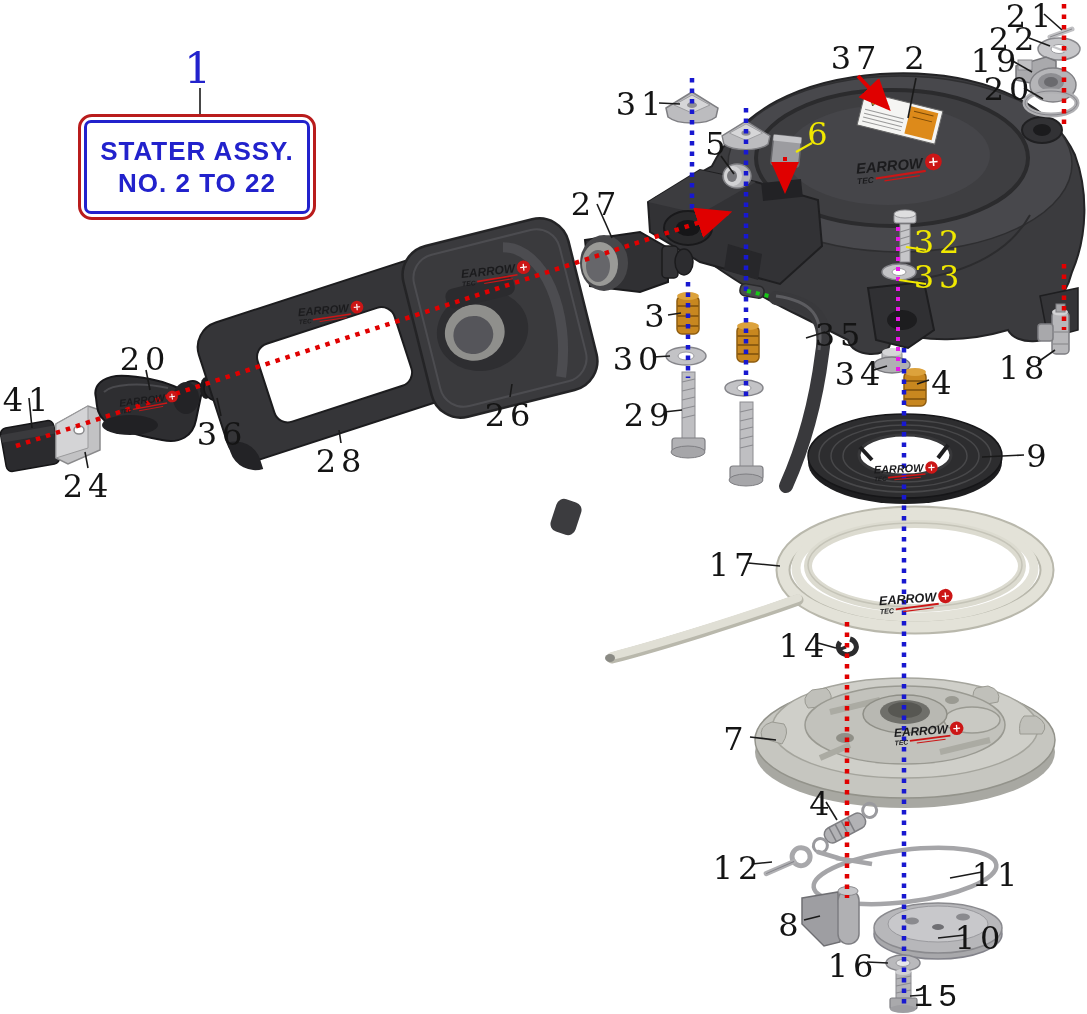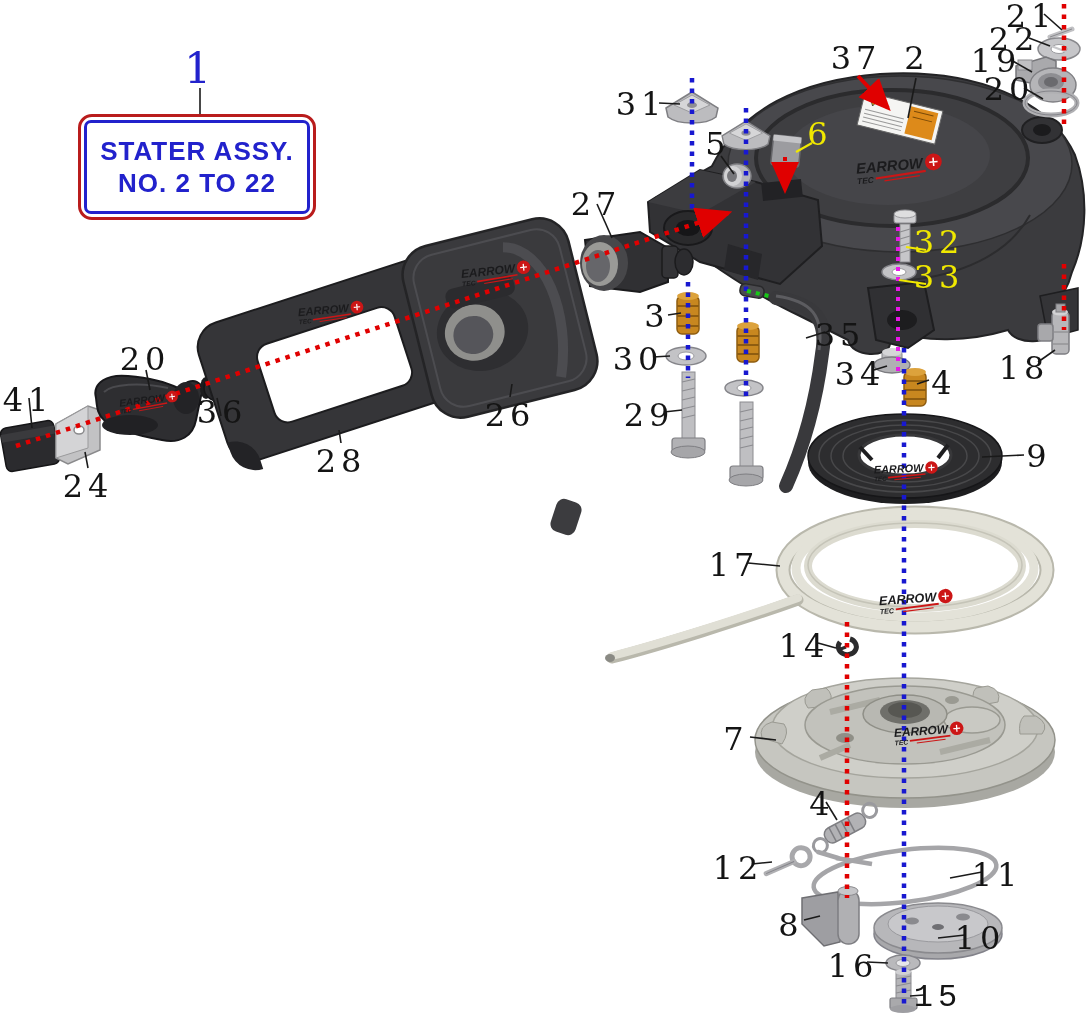--- a/index.html
+++ b/index.html
@@ -491,21 +491,21 @@
       <div class="callout" style="left: 657px; top: 300px;">3</div>
       <div class="callout" style="left: 840px; top: 319px;">35</div>
       <div class="callout" style="left: 638px; top: 343px;">30</div>
       <div class="callout" style="left: 860px; top: 358px;">34</div>
       <div class="callout" style="left: 944px; top: 367px;">4</div>
       <div class="callout" style="left: 1024px; top: 352px;">18</div>
       <div class="callout" style="left: 649px; top: 399px;">29</div>
       <div class="callout" style="left: 1039px; top: 440px;">9</div>
       <div class="callout" style="left: 145px; top: 343px;">20</div>
       <div class="callout" style="left: 28px; top: 384px;">41</div>
-      <div class="callout" style="left: 222px; top: 396px; text-align: center;">36</div>
+      <div class="callout" style="left: 222px; top: 418px; text-align: center;">36</div>
       <div class="callout" style="left: 88px; top: 470px;">24</div>
       <div class="callout" style="left: 341px; top: 445px;">28</div>
       <div class="callout" style="left: 510px; top: 399px;">26</div>
       <div class="callout" style="left: 734px; top: 549px;">17</div>
       <div class="callout" style="left: 804px; top: 630px;">14</div>
       <div class="callout" style="left: 736px; top: 723px;">7</div>
       <div class="callout" style="left: 822px; top: 788px;">4</div>
       <div class="callout" style="left: 738px; top: 852px;">12</div>
       <div class="callout" style="left: 997px; top: 859px;">11</div>
       <div class="callout" style="left: 791px; top: 909px;">8</div>

